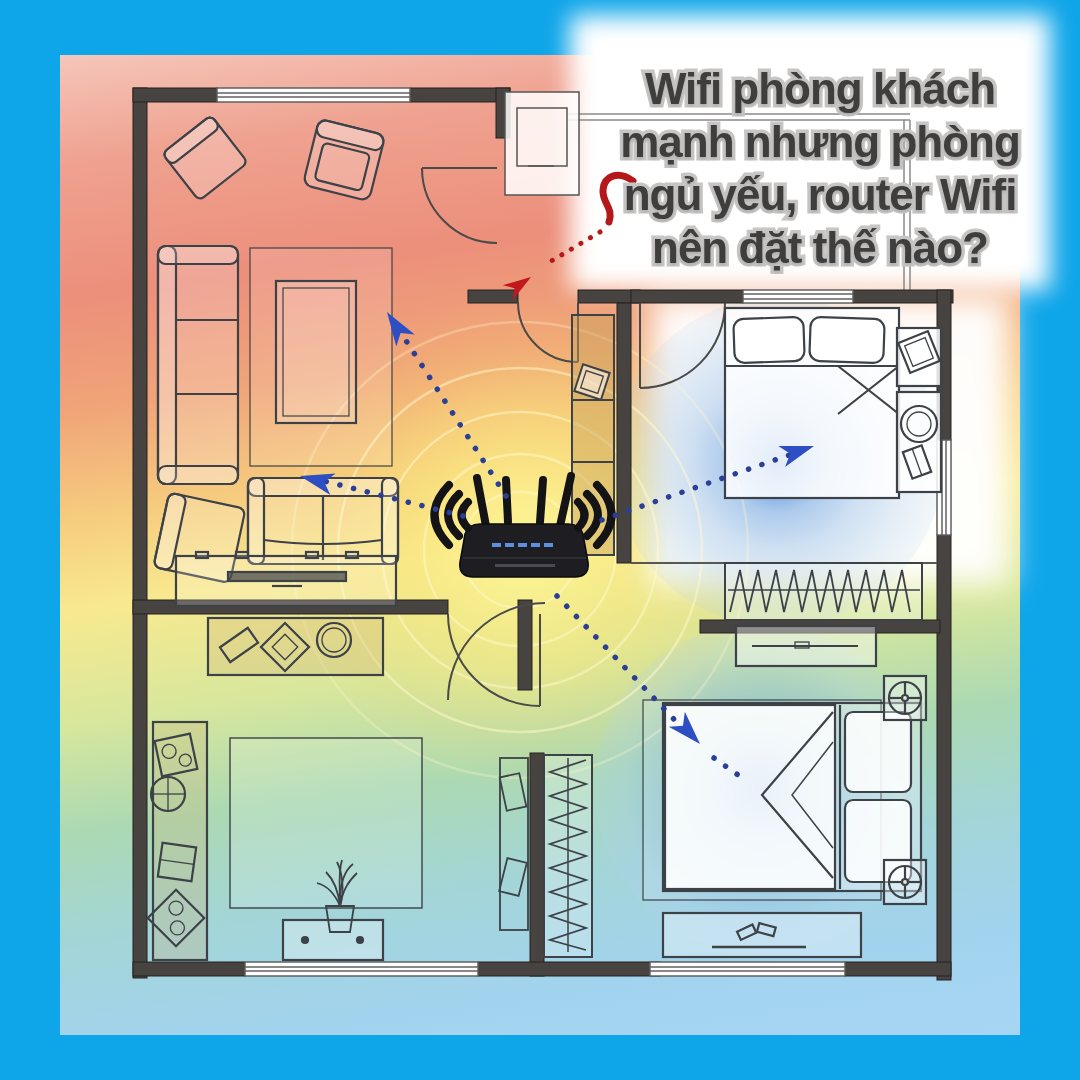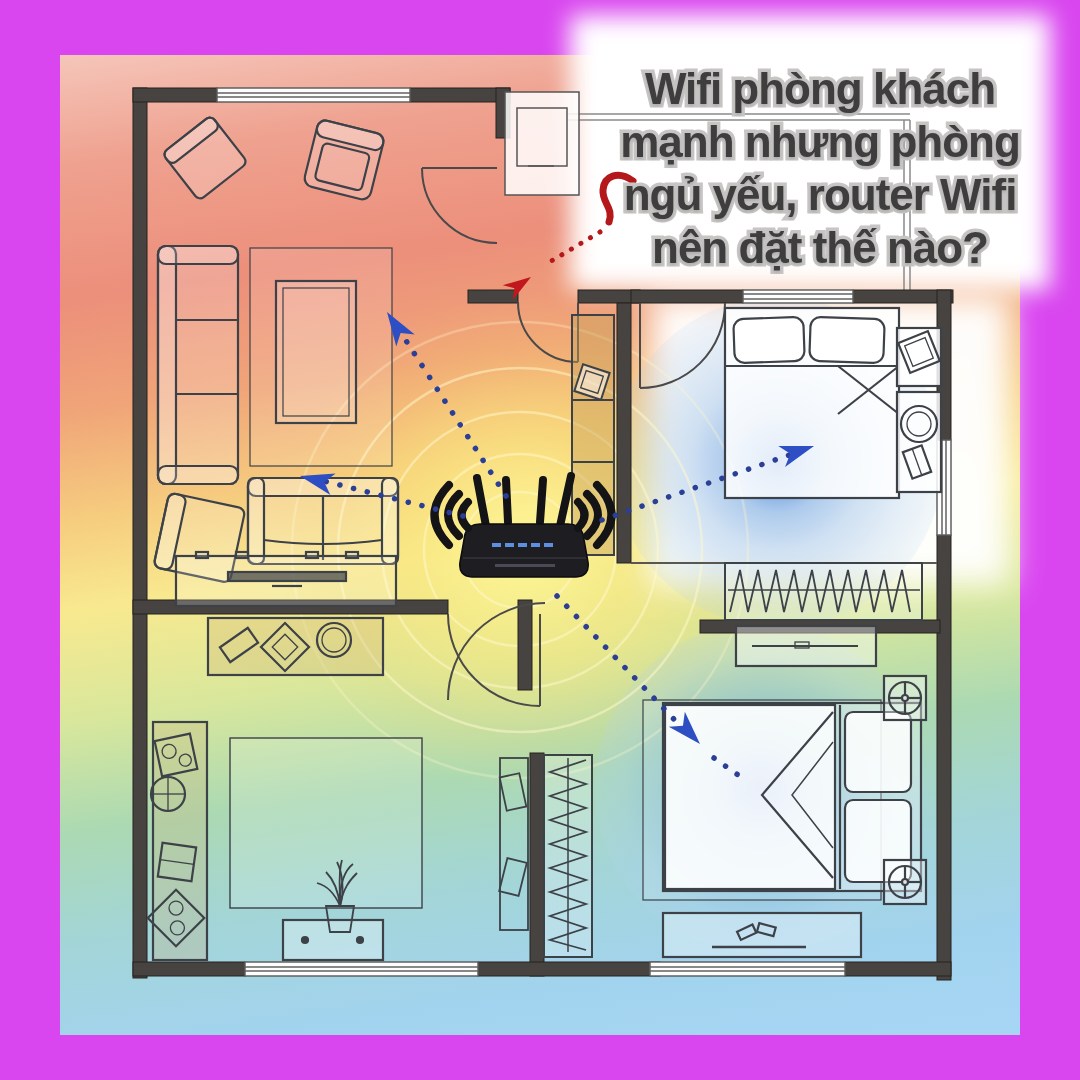--- a/index.html
+++ b/index.html
@@ -1,16 +1,16 @@
 <!DOCTYPE html>
 <html><head>
 <meta charset="utf-8">
 <style>
   html,body{margin:0;padding:0;background:#ffffff;font-family:"Liberation Sans",sans-serif;}
-  .stage{position:relative;width:1080px;height:1080px;background:#d946ef;overflow:hidden;}
+  .stage{position:relative;width:1080px;height:1080px;background:#0ea5e9;overflow:hidden;}
   .abs{position:absolute;}
   
   .heatmap{
     left:60px;top:55px;width:960px;height:980px;
     background:
       radial-gradient(circle 250px at 48.5% 50%, rgba(253,246,150,0.95) 0%, rgba(250,232,125,0.55) 45%, rgba(248,216,105,0.18) 75%, rgba(248,216,105,0) 100%),
       linear-gradient(172deg,
         #f5c6ba 0%, #efa18f 10%, #ec8f7b 22%, #f0a478 32%, #f6cd7f 42%,
         #f8e98f 50%, #d8e79c 60%, #abd9b3 70%, #a3d5d8 80%, #a2d3ee 90%, #a6d6f4 100%);
   }

